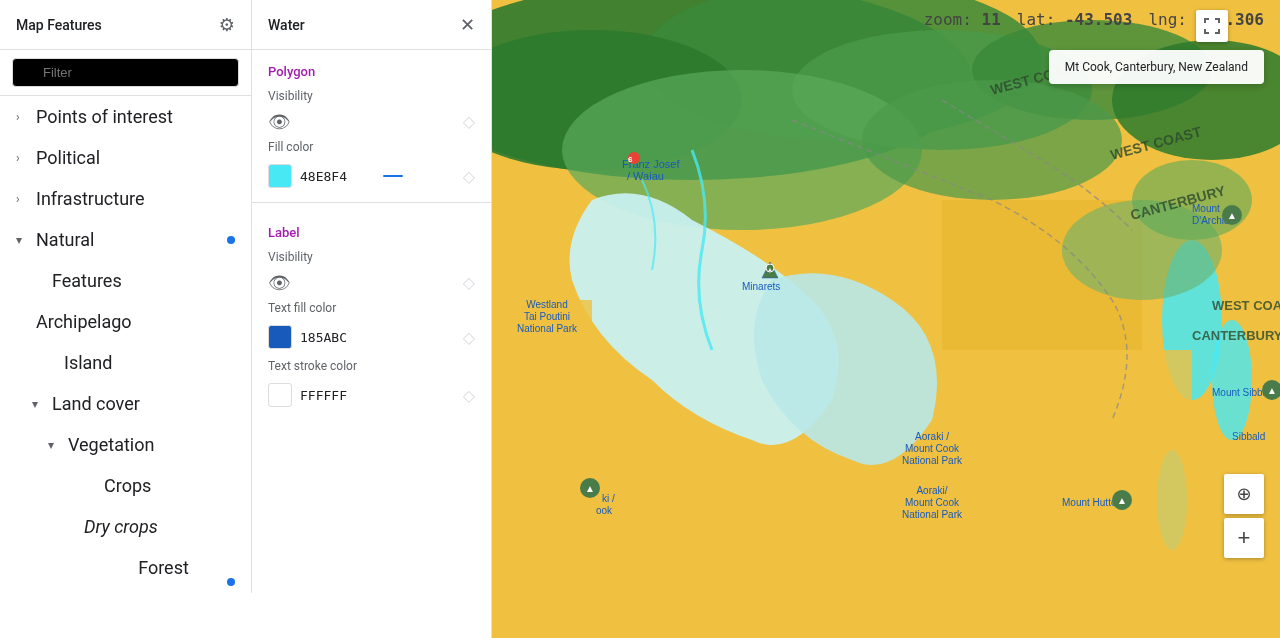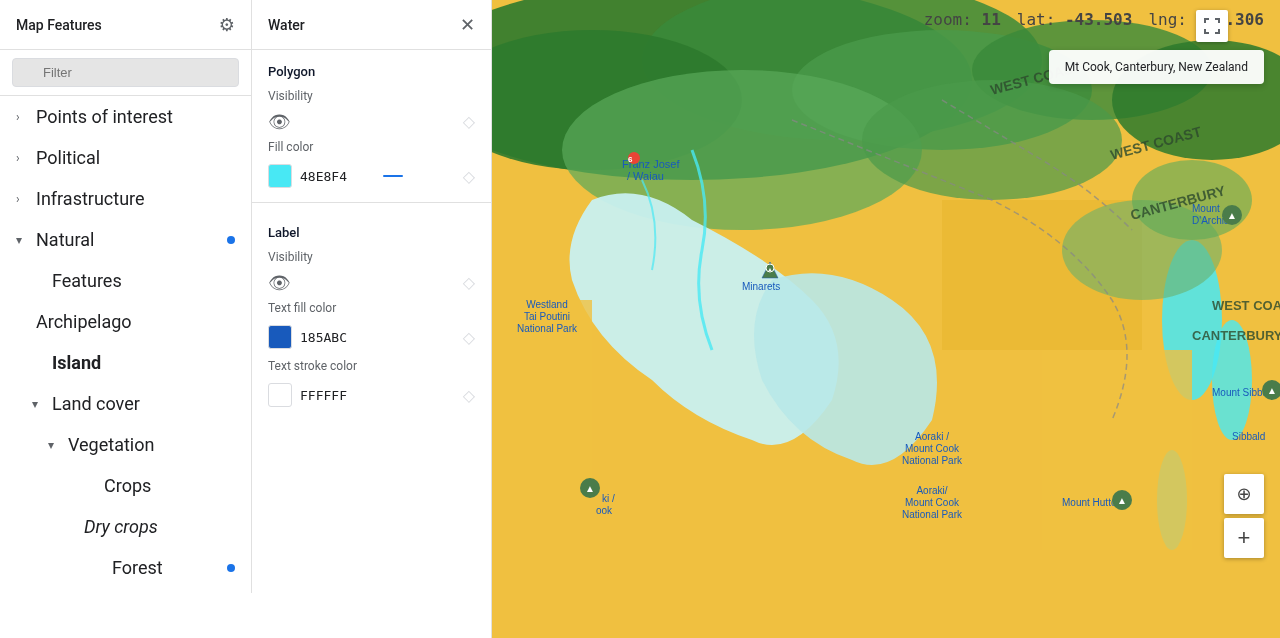--- a/index.html
+++ b/index.html
@@ -37,21 +37,21 @@
       padding: 8px 12px;
       border-bottom: 1px solid #e0e0e0;
     }
     .filter-input {
       width: 100%;
       padding: 6px 10px 6px 30px;
       border: 1px solid #dadce0;
       border-radius: 4px;
       font-size: 13px;
       color: #5f6368;
-      background: #e5e5e5;
+      background: #000000;
       outline: none;
       position: relative;
     }
     .filter-wrap {
       position: relative;
     }
     .filter-icon {
       position: absolute;
       left: 8px;
       top: 50%;
@@ -113,21 +113,21 @@
     }
     .close-btn {
       color: #5f6368;
       cursor: pointer;
       font-size: 18px;
     }
 
     .section-title {
       font-size: 13px;
       font-weight: 500;
-      color: #0f172a;
+      color: #a21caf;
       padding: 14px 20px 6px 16px;
     }
     .property-label {
       font-size: 12px;
       color: #5f6368;
       margin-bottom: 4px;
       padding: 4px 16px 0 16px;
     }
     .color-row {
       display: flex;
@@ -300,41 +300,41 @@
         <span class="dot"></span>
       </div>
       <div class="nav-item" style="padding-left: 32px;">
         <span class="chevron"></span>
         <span class="label">Features</span>
       </div>
       <div class="nav-item" style="padding-left: 16px;">
         <span class="chevron"></span>
         <span class="label">Archipelago</span>
       </div>
-      <div class="nav-item" style="padding-left: 32px; font-weight: bold;">
+      <div class="nav-item" style="padding-left: 44px;">
         <span class="chevron"></span>
         <span class="label">Island</span>
       </div>
       <div class="nav-item" style="padding-left: 32px;">
         <span class="chevron">▾</span>
         <span class="label">Land cover</span>
       </div>
       <div class="nav-item" style="padding-left: 48px;">
         <span class="chevron">▾</span>
         <span class="label">Vegetation</span>
       </div>
       <div class="nav-item" style="padding-left: 64px; margin-left: 20px;">
         <span class="chevron"></span>
         <span class="label">Crops</span>
       </div>
       <div class="nav-item" style="padding-left: 64px; font-style: italic;">
         <span class="chevron"></span>
         <span class="label">Dry crops</span>
       </div>
-      <div class="nav-item" style="padding-left: 92px;">
+      <div class="nav-item" style="padding-left: 92px; flex-direction: column;">
         <span class="chevron"></span>
         <span class="label">Forest</span>
         <span class="dot"></span>
       </div>
       <div class="nav-item" style="padding-left: 64px; align-items: flex-end;">
         <span class="chevron"></span>
         <span class="label">Ice</span>
         <span class="dot"></span>
       </div>
       <div class="nav-item" style="padding-left: 64px;">

